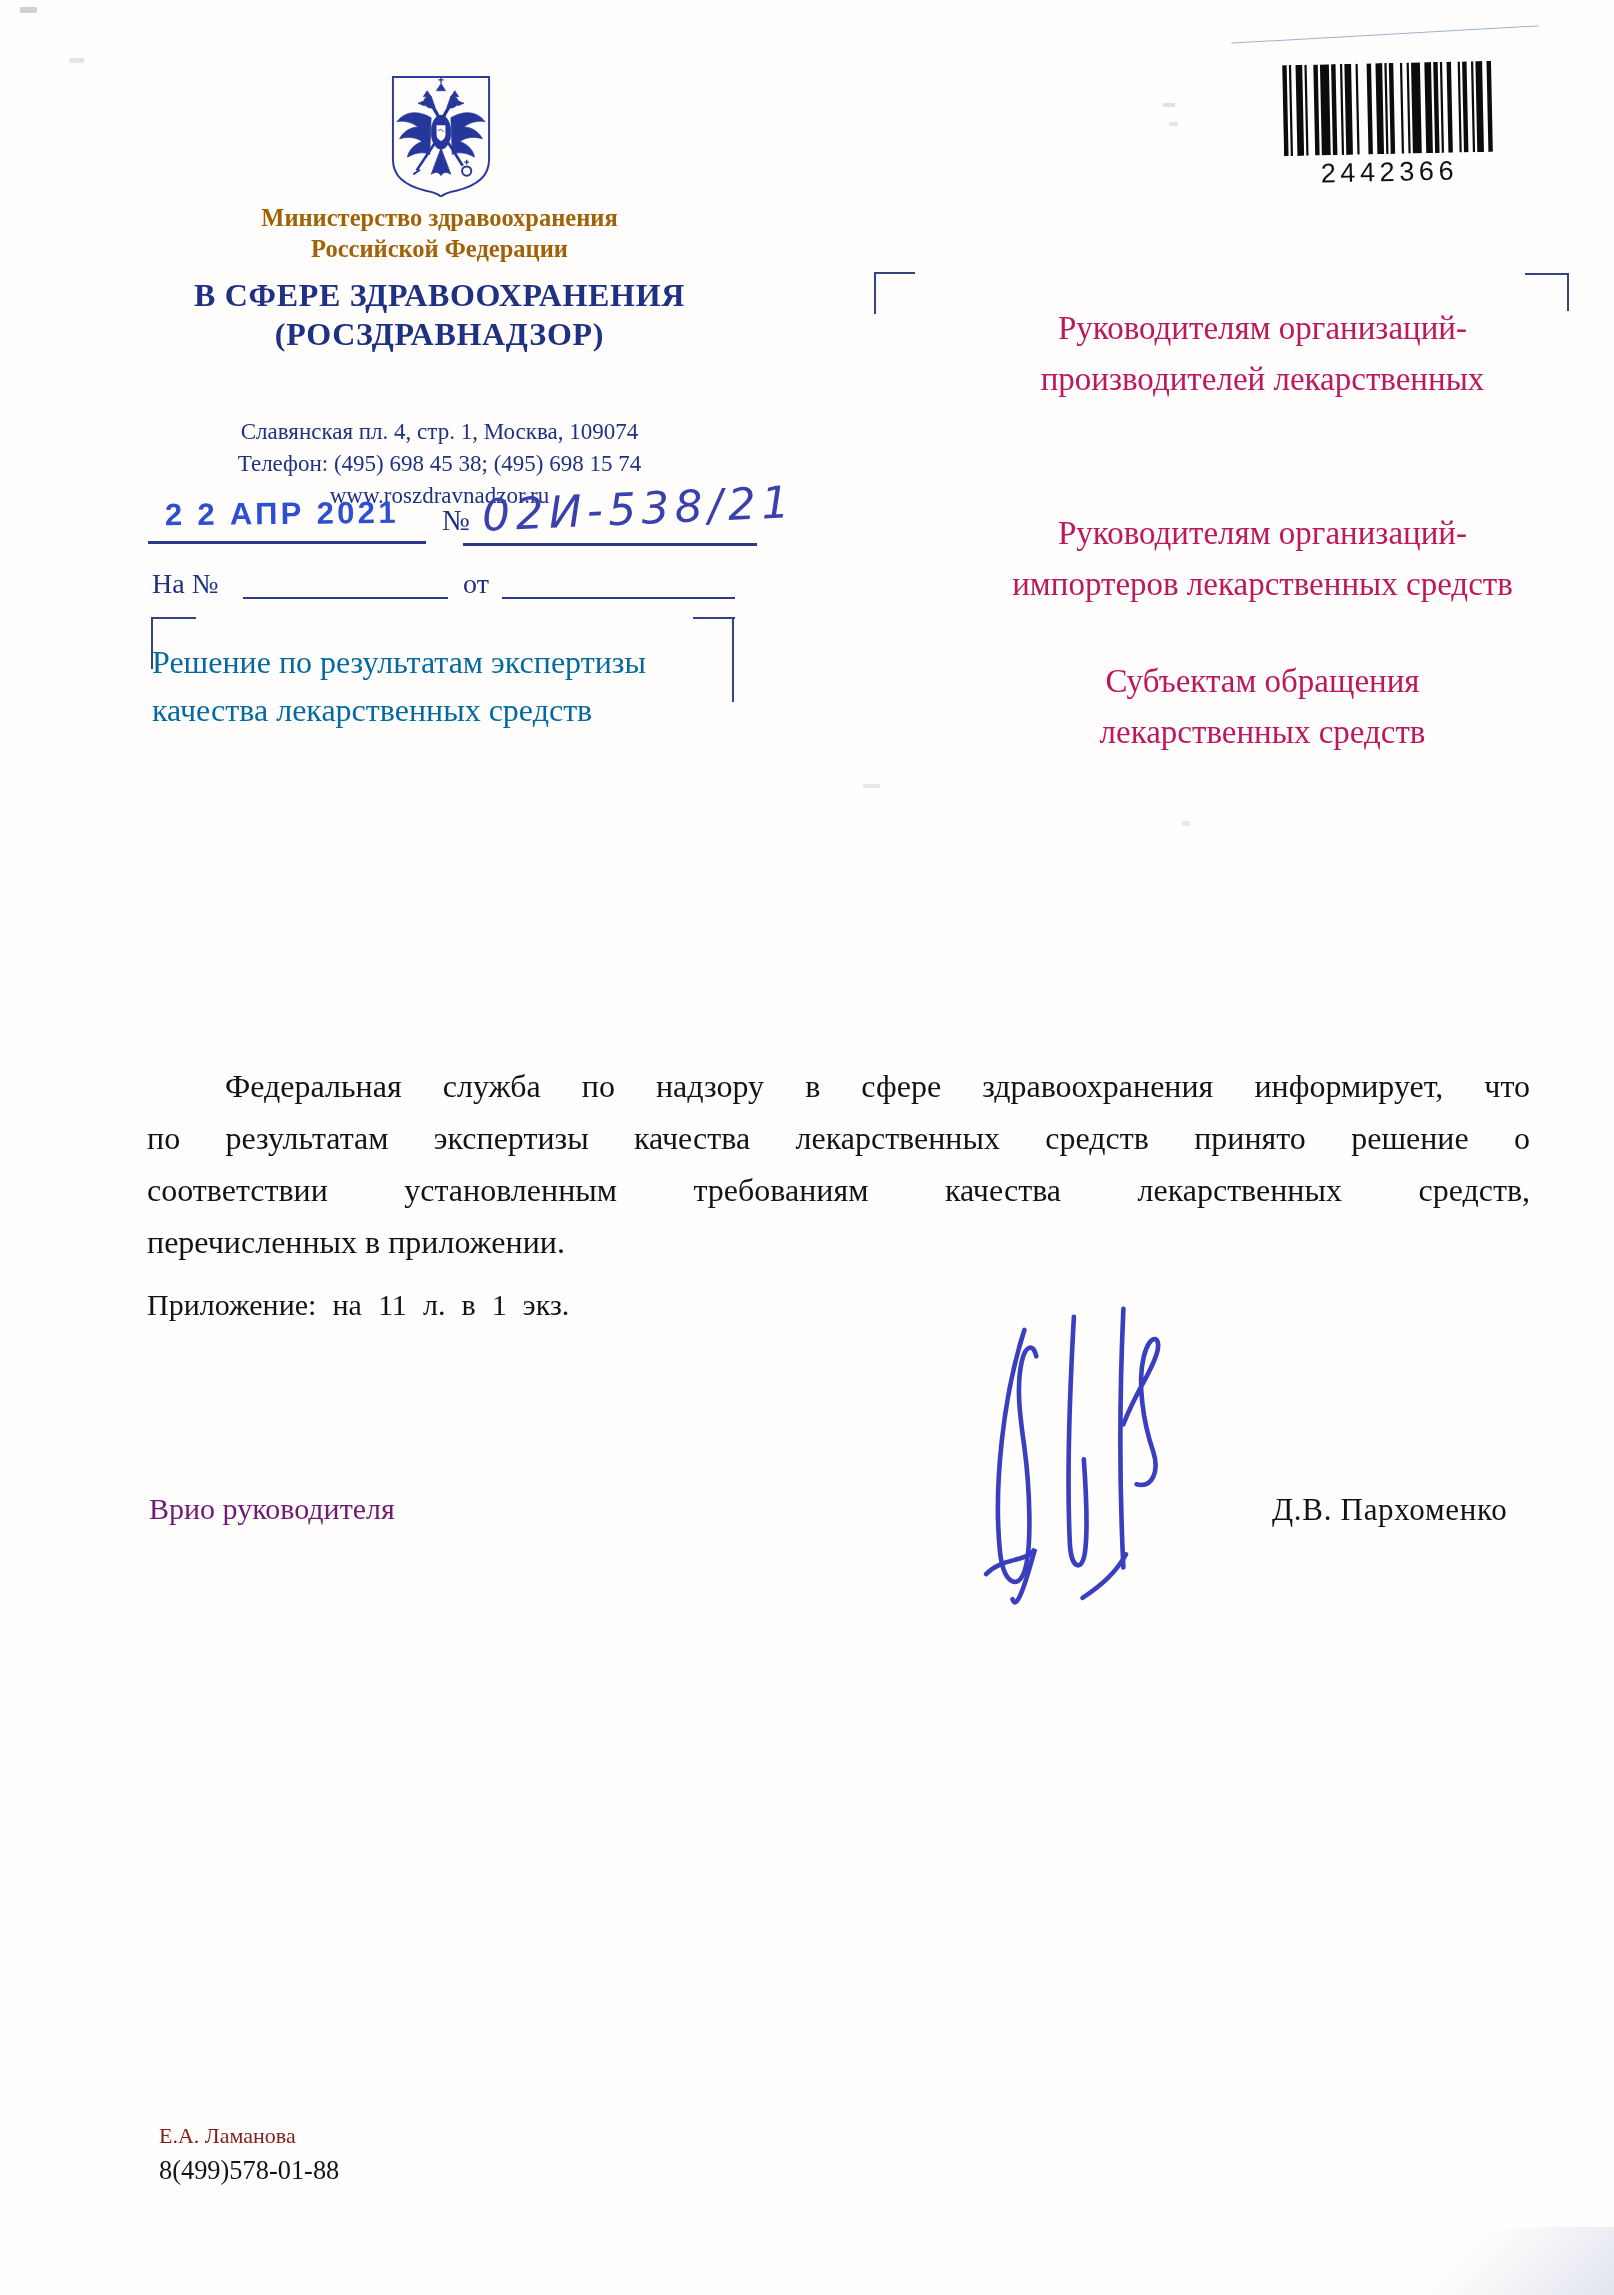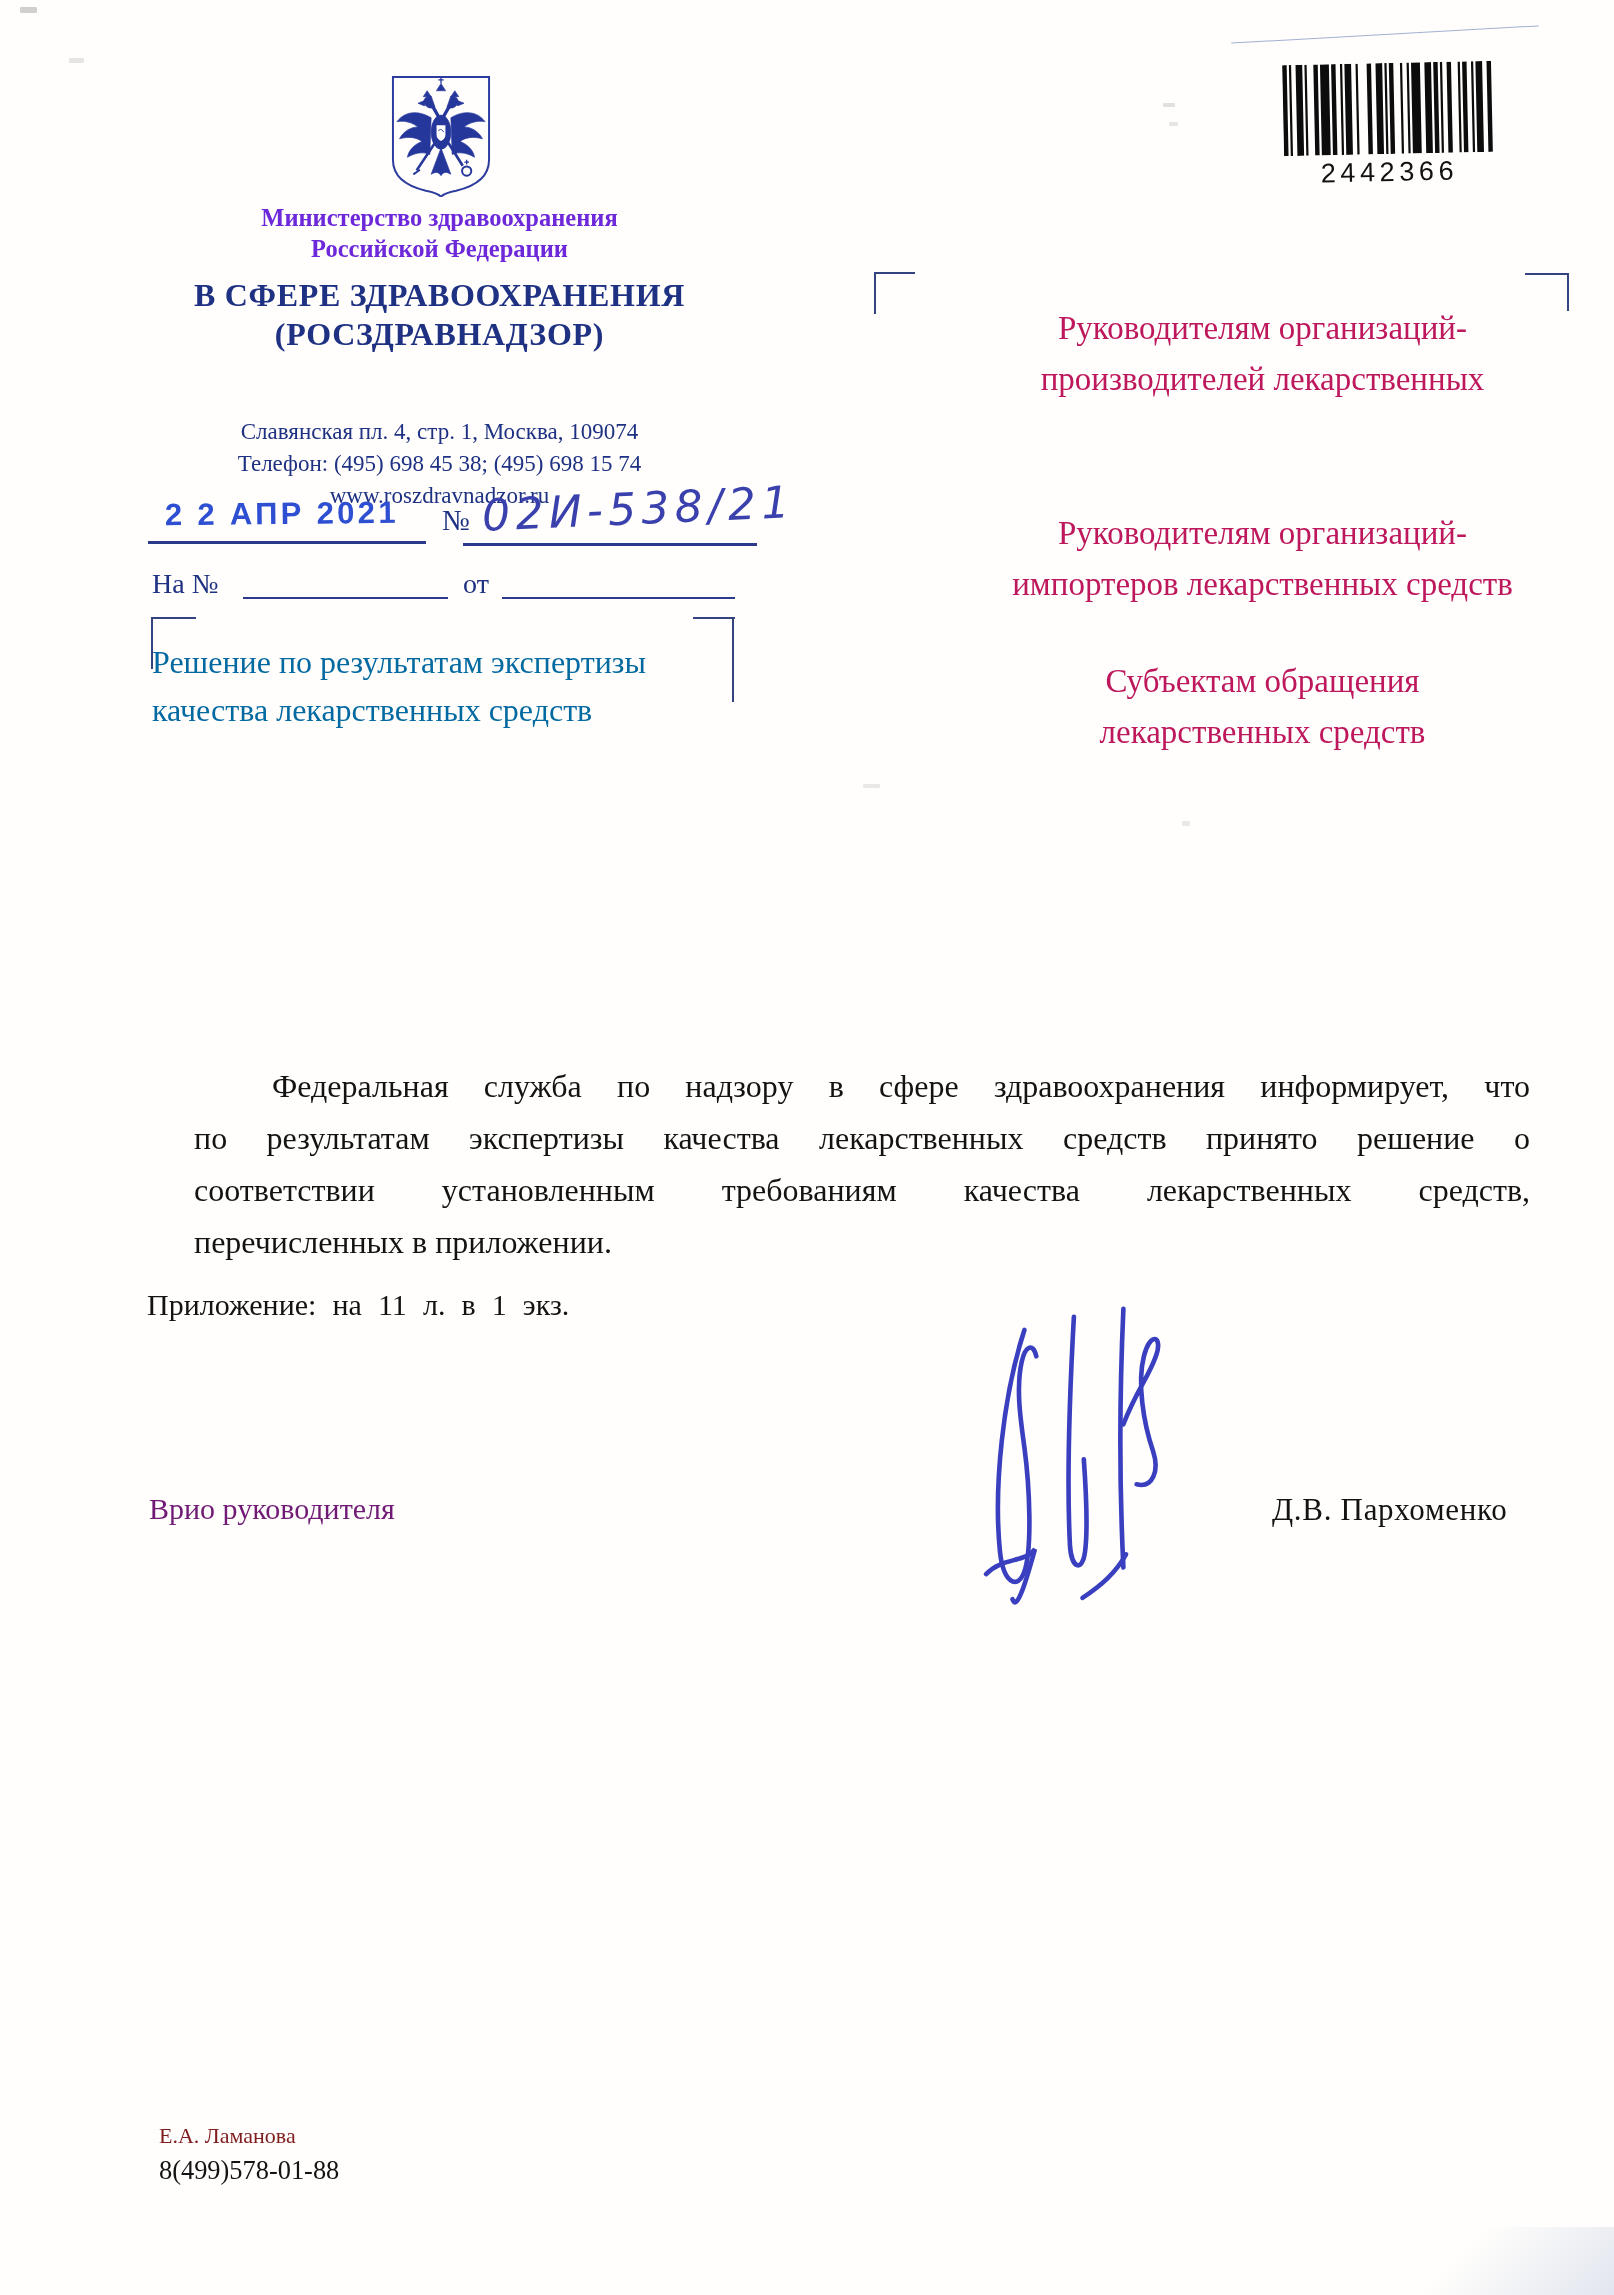--- a/index.html
+++ b/index.html
@@ -7,21 +7,21 @@
     position:relative;
     width:1614px;height:2295px;
     background:#fffefc;
     overflow:hidden;
     font-family:"Liberation Serif", serif;
     color:#131313;
   }
   .abs{position:absolute;}
   .emblem{left:389px;top:74px;width:104px;height:123px;}
   .ministry{left:96px;top:202px;width:687px;text-align:center;
-    font-weight:bold;font-size:24.5px;line-height:31px;color:#6d28d9;}
+    font-weight:bold;font-size:24.5px;line-height:31px;color:#a16207;}
   .service{left:96px;top:276px;width:687px;text-align:center;
     font-weight:bold;font-size:32px;line-height:39px;letter-spacing:0.7px;color:#1e3182;}
   .addr{left:96px;top:416px;width:687px;text-align:center;
     font-size:23px;line-height:32px;color:#1e3182;}
 
   
   .stamp-date{left:165px;top:496px;font-family:"Liberation Sans",sans-serif;
     font-weight:bold;font-size:31px;letter-spacing:3.3px;color:#2e4fd2;
     transform:rotate(-0.6deg);}
   .rule{background:#2c3a8c;height:2.6px;}
@@ -42,21 +42,21 @@
 
   
   .subject{left:152px;top:638px;width:595px;font-size:32px;line-height:48px;color:#0369a1;}
 
   
   .recip{position:absolute;left:962px;width:601px;text-align:center;
     font-size:33px;line-height:51px;color:#be185d;}
 
   
   .bodytext{left:147px;top:1060px;width:1383px;font-size:32px;line-height:52px;color:#131313;}
-  .bodyline{text-align:justify;text-align-last:justify;margin-left:47px;}
+  .bodyline{text-align:justify;text-align-last:justify;}
   .bodyline.first{padding-left:78px;}
   .bodyline.last{text-align-last:left;}
   .attachment{left:147px;top:1288px;font-size:30px;word-spacing:8.6px;color:#131313;}
 
   
   .sig-position{left:149px;top:1492px;font-size:30px;color:#701a75;}
   .sig-name{left:1272px;top:1492px;width:291px;font-size:31px;letter-spacing:0.7px;color:#131313;}
   .signature-svg{left:925px;top:1289px;width:278px;height:330px;}
 
   

